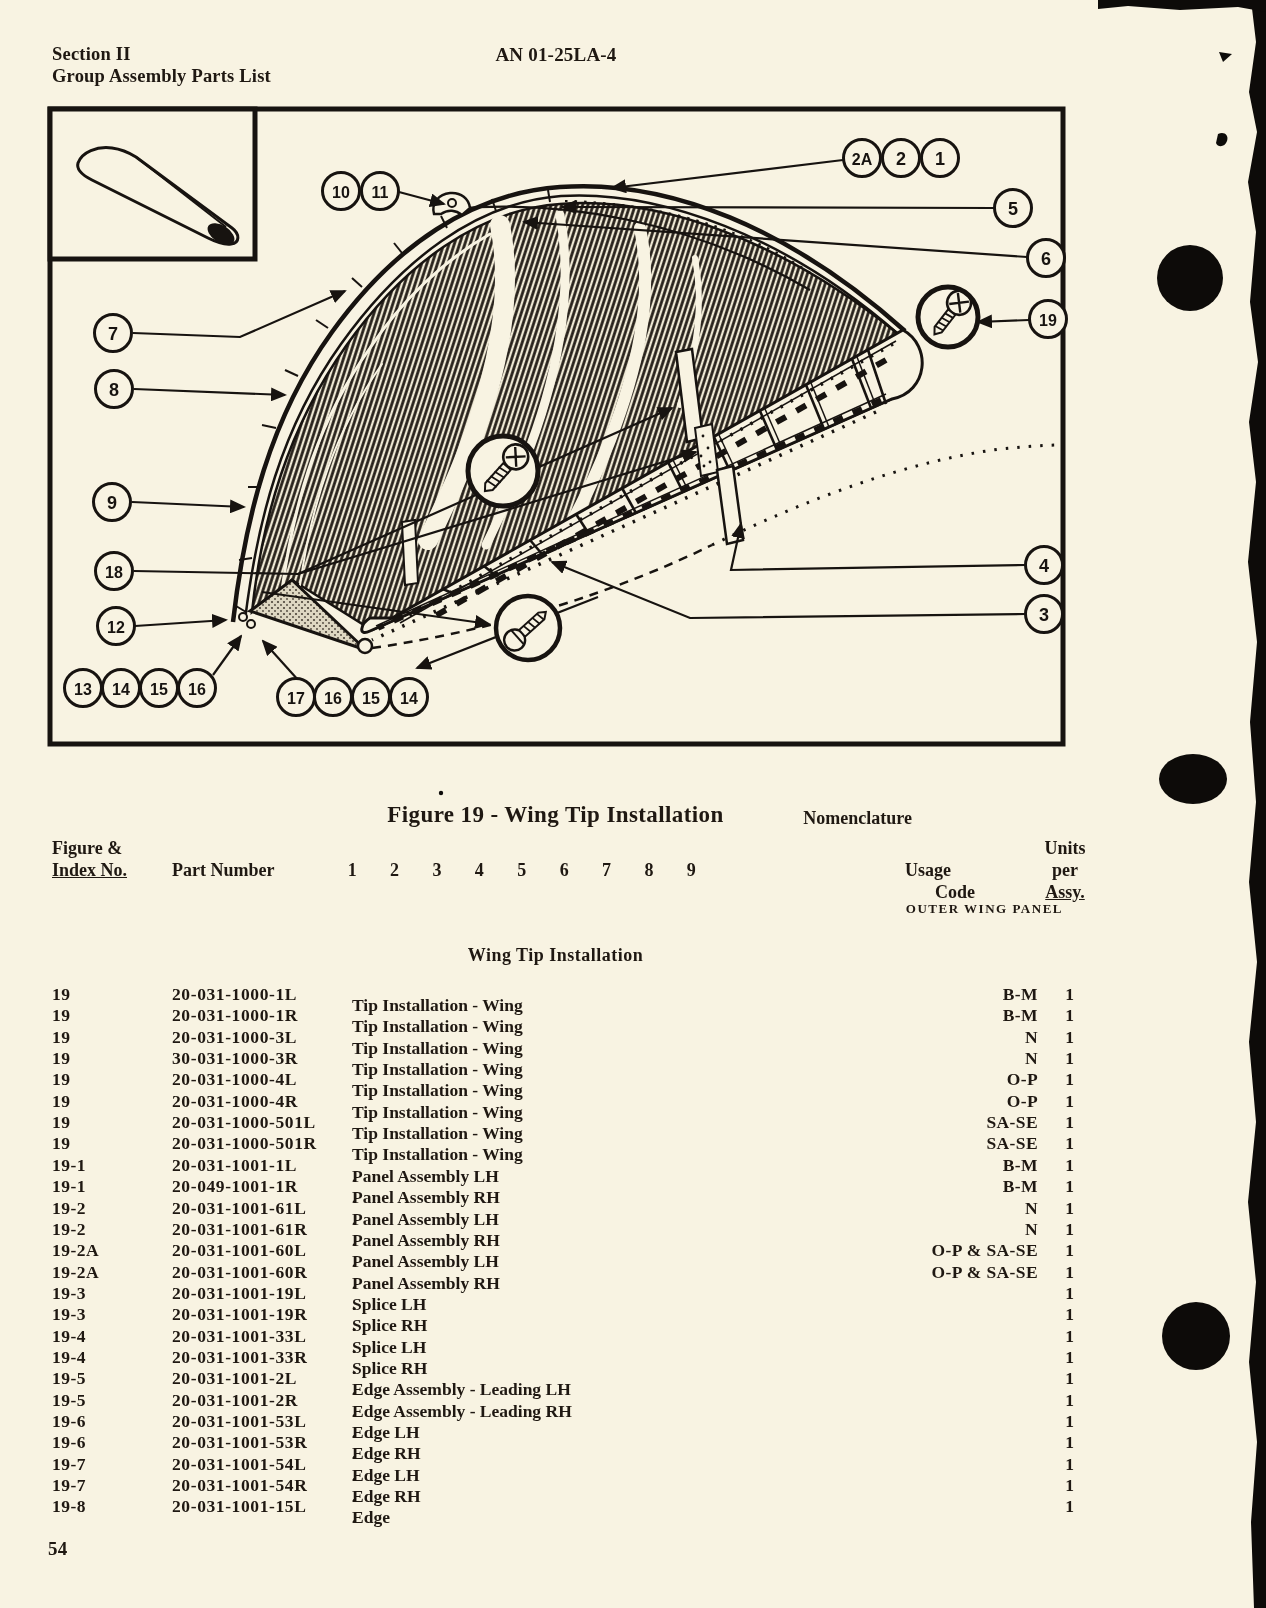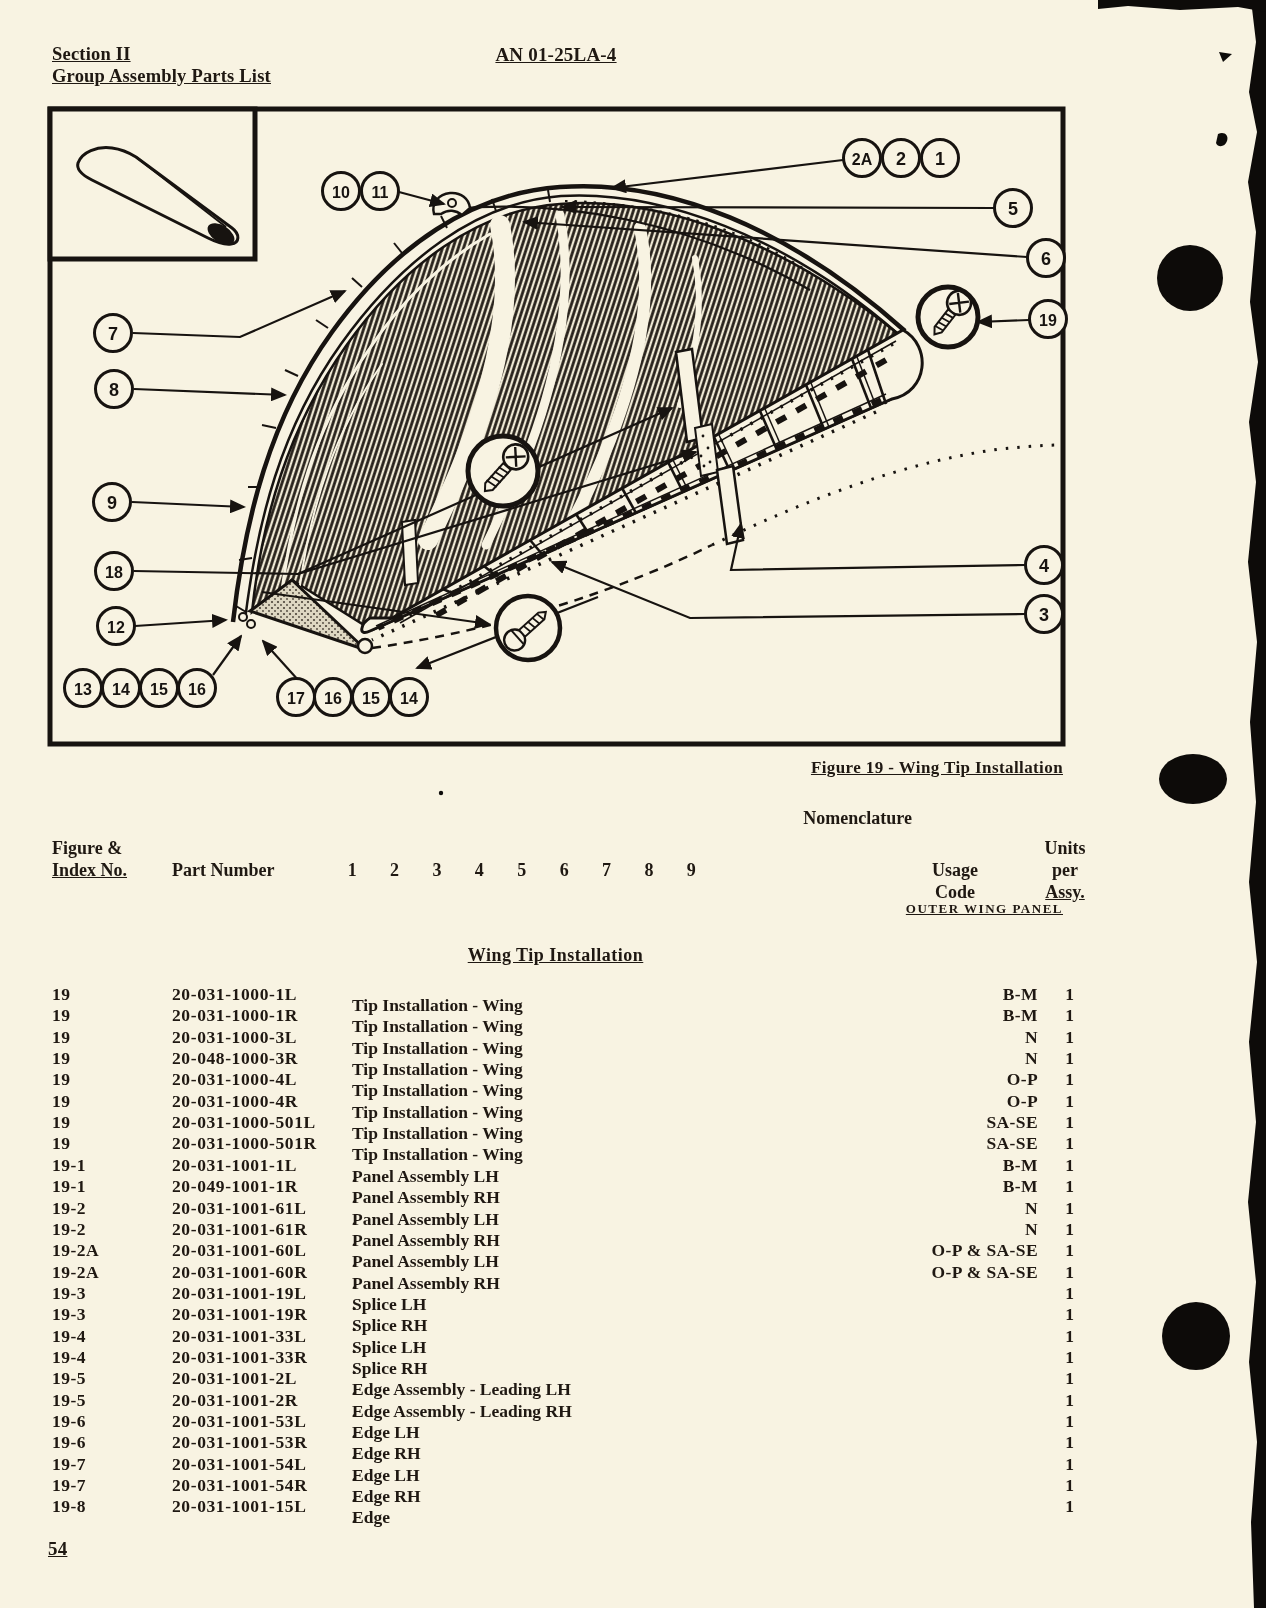--- a/index.html
+++ b/index.html
@@ -3,33 +3,33 @@
 <meta charset="utf-8">
 <style>
   html,body{margin:0;padding:0;}
   body{
     width:1266px;height:1608px;position:relative;overflow:hidden;
     background:#f8f3e2;
     font-family:"Liberation Serif","DejaVu Serif",serif;
     color:#1f1812;
   }
   #figsvg{position:absolute;left:0;top:0;width:1266px;height:1608px;z-index:1;}
-  .txt{position:absolute;z-index:2;font-weight:bold;white-space:nowrap;letter-spacing:.2px;text-decoration:underline;}
+  .txt{position:absolute;z-index:2;font-weight:bold;white-space:nowrap;letter-spacing:.2px;}
   #hdr-sec1{left:52px;top:44px;font-size:18.5px;}
   #hdr-sec2{left:52px;top:66px;font-size:18.5px;}
   #hdr-doc{left:446px;top:44px;width:220px;font-size:19px;text-align:center;}
-  #fig-caption{left:48px;top:758px;width:1015px;font-size:17px;text-align:right;letter-spacing:.4px;}
+  #fig-caption{left:48px;top:802px;width:1015px;font-size:23px;text-align:center;letter-spacing:.4px;}
   .th{position:absolute;z-index:2;font-weight:bold;font-size:18px;white-space:nowrap;}
   #th-fig1{left:52px;top:838px;}
   #th-fig2{left:52px;top:860px;text-decoration:underline;}
   #th-part{left:172px;top:860px;}
   #th-cols{left:331px;top:860px;}
   #th-cols span{display:inline-block;width:42.4px;text-align:center;}
   #th-nom{left:700px;top:808px;width:212px;text-align:right;}
-  #th-usage{left:905px;top:860px;width:100px;text-align:center;}
+  #th-usage{left:905px;top:860px;width:100px;}
   #th-code{left:905px;top:882px;width:100px;text-align:center;}
   #th-units{left:1015px;top:838px;width:100px;text-align:center;}
   #th-per{left:1015px;top:860px;width:100px;text-align:center;}
   #th-assy{left:1015px;top:882px;width:100px;text-align:center;text-decoration:underline;}
   #tbl-title{left:48px;top:901px;width:1015px;font-size:13px;text-align:right;letter-spacing:1.5px;}
   #tbl-sub{left:48px;top:945px;width:1015px;font-size:18px;text-align:center;letter-spacing:.5px;}
   #rows{position:absolute;left:0;top:0;z-index:2;}
   .row{position:absolute;left:0;width:1266px;height:21px;font-weight:bold;font-size:17.5px;}
   .row span{position:absolute;top:0;white-space:nowrap;}
   .c-idx{left:52px;letter-spacing:.5px;}
@@ -351,21 +351,21 @@
     </div>
     <div class="row" style="top: 1026.7px;">
       <span class="c-idx">19</span>
       <span class="c-part">20-031-1000-3L</span>
       <span class="c-nom">Tip Installation - Wing</span>
       <span class="c-usage">N</span>
       <span class="c-units">1</span>
     </div>
     <div class="row" style="top: 1048.05px;">
       <span class="c-idx">19</span>
-      <span class="c-part">20-048-1000-3R</span>
+      <span class="c-part">30-031-1000-3R</span>
       <span class="c-nom">Tip Installation - Wing</span>
       <span class="c-usage">N</span>
       <span class="c-units">1</span>
     </div>
     <div class="row" style="top: 1069.4px;">
       <span class="c-idx">19</span>
       <span class="c-part">20-031-1000-4L</span>
       <span class="c-nom">Tip Installation - Wing</span>
       <span class="c-usage">O-P</span>
       <span class="c-units">1</span>

